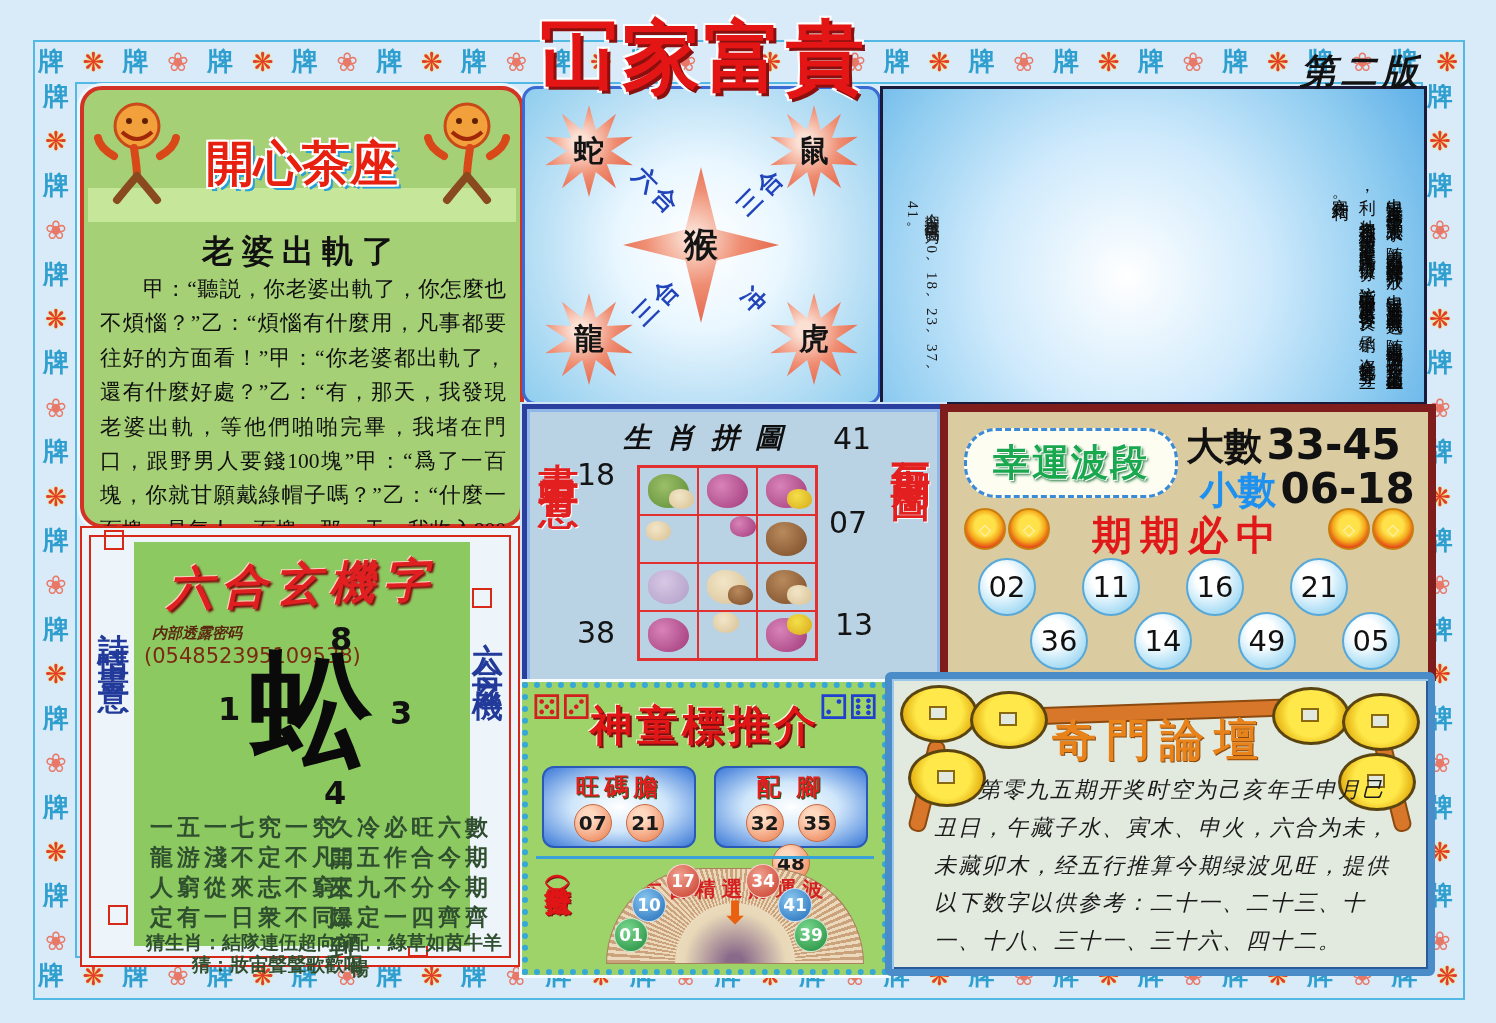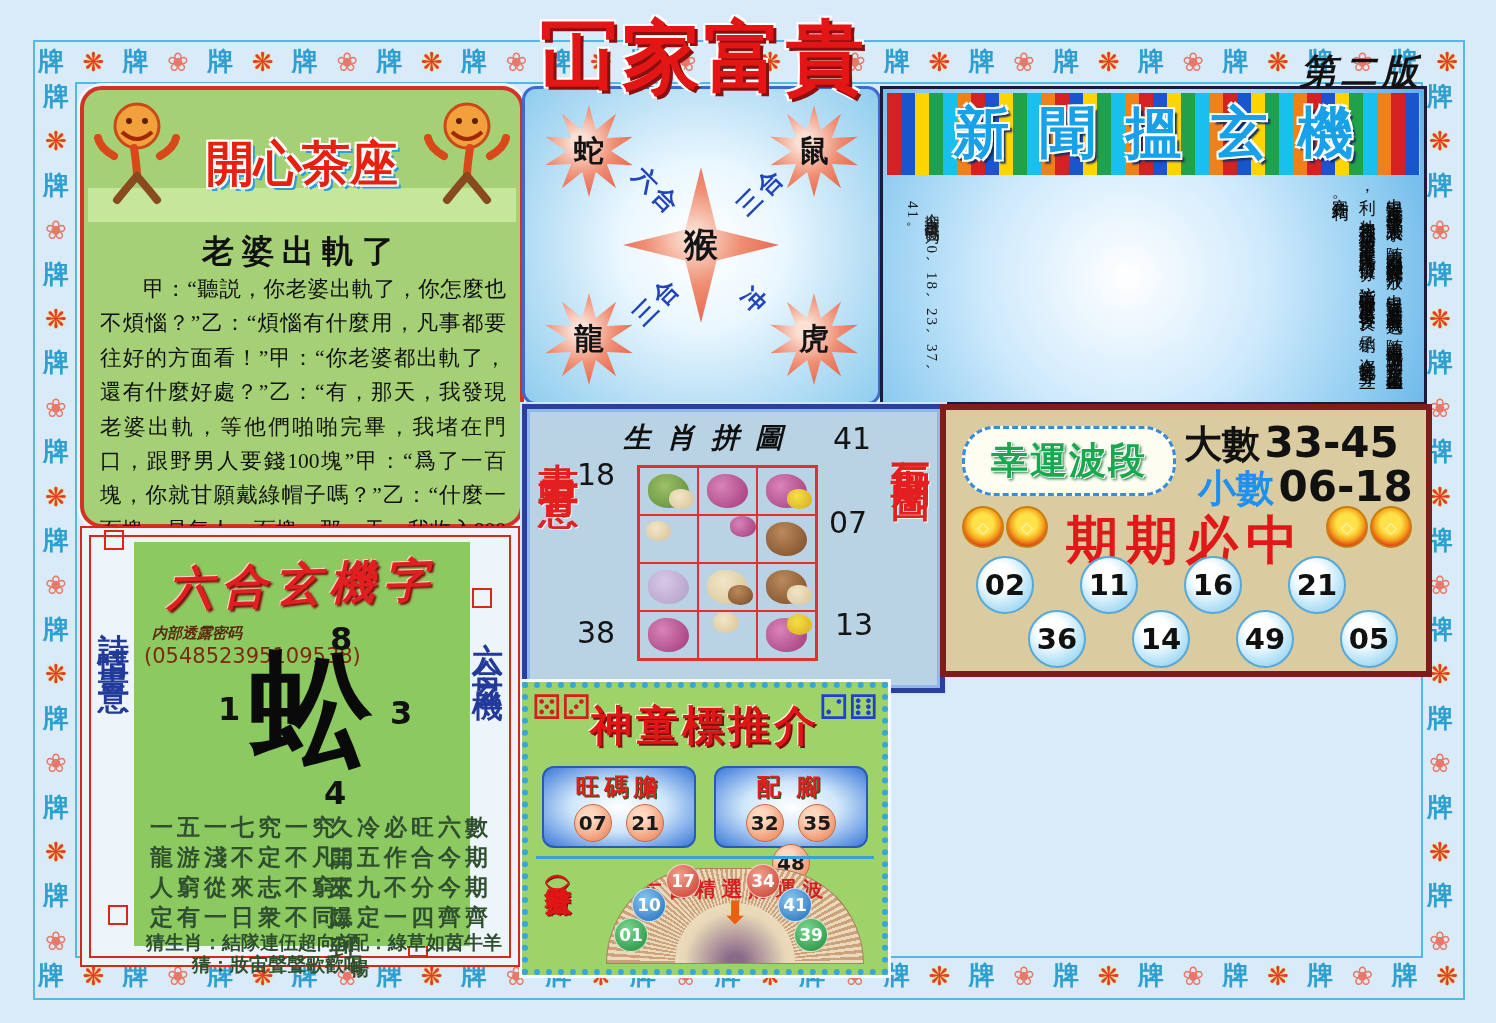--- a/index.html
+++ b/index.html
@@ -71,35 +71,35 @@
   .cell{position:relative;border:1px solid #e03030;overflow:hidden;}
   .blob{position:absolute;border-radius:45% 55% 50% 50%;width:72%;height:72%;left:14%;top:14%;}
   .blob.small{width:45%;height:45%;left:50%;top:45%;}
   .magenta{background:radial-gradient(circle at 35% 35%,#d883b8,#a03878);}
   .brown{background:radial-gradient(circle at 40% 30%,#b98a5c,#7a4a26);}
   .cream{background:radial-gradient(circle at 40% 35%,#f2e6c8,#d8c093);}
   .lav{background:radial-gradient(circle at 40% 35%,#d8c8e4,#b09cc8);}
   .grn{background:radial-gradient(circle at 40% 35%,#9cc068,#5a8a34);}
   .yellow{background:radial-gradient(circle at 40% 35%,#f4e04a,#d8a818);}
   
-  .panel-lucky{left:940px;top:404px;width:480px;height:261px;background:#dbcba0;border:6px solid #7f1d1d;}
+  .panel-lucky{left:940px;top:404px;width:480px;height:261px;background:#dbcba0;border:8px solid #7f1d1d;}
   .lucky-badge{position:absolute;left:16px;top:16px;width:208px;height:64px;background:#fdfdf2;border-radius:32px;
     border:3px dashed #3a8ad8;display:flex;align-items:center;justify-content:center;}
   .lucky-badge span{font-size:37px;font-weight:900;color:#1aa84e;letter-spacing:2px;font-family:"Liberation Serif",serif;
     text-shadow:1px 1px 0 #fff,-1px -1px 0 #fff,2px 2px 3px #0a6a2a;}
   .range-label{font-size:38px;font-weight:900;font-family:"Liberation Serif",serif;}
   .range-val{font-size:42px;font-weight:bold;color:#111;font-family:"DejaVu Sans",sans-serif;}
   .coin{position:absolute;width:38px;height:38px;border-radius:50%;border:2px solid #c87f10;
     background:radial-gradient(circle at 50% 42%,#ffe24a 35%,#f4a91c 55%,#e23518 78%,#f4b21c 100%);
     display:flex;align-items:center;justify-content:center;color:#fff4c0;font-size:16px;}
-  .slogan{position:absolute;left:110px;top:96px;width:260px;text-align:center;font-size:52px;font-weight:900;
+  .slogan{position:absolute;left:110px;top:96px;width:260px;text-align:center;font-size:40px;font-weight:900;
     color:#e01818;letter-spacing:8px;font-family:"Liberation Serif",serif;}
   .lucky-ball{position:absolute;width:54px;height:54px;border-radius:50%;border:2px solid #58a8d8;
     background:radial-gradient(circle at 40% 35%,#ffffff 28%,#bfe6f8 60%,#7ec6ea 100%);
-    display:flex;align-items:center;justify-content:center;font-size:29px;font-weight:bold;color:#111;
+    display:flex;align-items:center;justify-content:center;font-size:29px;font-weight:normal;color:#111;
     font-family:"DejaVu Sans",sans-serif;}
   
   .panel-prodigy{left:522px;top:682px;width:354px;height:281px;background:#9ed36a;border:6px dotted #35a8d8;
     box-shadow:0 0 0 3px #f6fbff;}
   .prodigy-title{position:absolute;top:10px;left:0;width:100%;text-align:center;font-size:42px;font-weight:900;
     color:#e01616;letter-spacing:4px;font-family:"Liberation Serif",serif;
     text-shadow:2px 2px 0 #7a1010,-1px -1px 0 #fff8e0;}
   .dice{position:absolute;font-size:34px;line-height:1;}
   .num-box{position:absolute;top:78px;width:150px;height:78px;border-radius:12px;border:2px solid #2a5ab8;
     background:radial-gradient(ellipse at 50% 50%,#ffffff 0%,#cfe6fa 45%,#3a78d8 100%);text-align:center;}
@@ -325,23 +325,20 @@
     <div class="star4">
       <span>猴</span>
       </div>
     <span class="diag" style="left:104px;top:86px;transform:rotate(45deg);">六合</span>
     <span class="diag" style="left:208px;top:86px;transform:rotate(-45deg);">三合</span>
     <span class="diag" style="left:104px;top:196px;transform:rotate(-45deg);">三合</span>
     <span class="diag" style="left:216px;top:196px;transform:rotate(45deg);">冲</span>
   </div>
 
   <div class="abs panel-news">
-    <div class="news-header">
-      <span class="news-title">新聞搵玄機</span>
-    </div>
     <div class="news-body">中银香港首席经济学家鄂志寰表示，随着内地金融业的持续对外开放，中银香港将迎来新的业务机遇。随着内地债券市场的进一步开放和进入内地债市程序更为便利，外资将积极利用『债券通』等渠道配置人民币计价债券，这能为中银香港带来更多债券投资、承销、资金托管等业务，进一步改善客户结构。</div>
     <div class="news-note">今期六合提供号码为：10、18、23、37、41。</div>
   </div>
 
   <div class="abs panel-puzzle">
     <div class="red-vert" style="left:4px;top:22px;font-size:40px;height:236px;letter-spacing:8px;">畫中有意</div>
     <div class="puz-title">生肖拼圖</div>
     <span class="puz-num" style="left:50px;top:48px;">18</span>
     <span class="puz-num" style="left:50px;top:206px;">38</span>
     <span class="puz-num" style="left:306px;top:12px;">41</span>
@@ -489,20 +486,33 @@
         <span>41</span>
       </div>
     <div class="fan-ball fb-green" style="left:86px;top:230px;">
         <span>01</span>
       </div>
     <div class="fan-ball fb-green" style="left:266px;top:230px;">
         <span>39</span>
       </div>
   </div>
 
+  <div class="abs panel-qimen">
+    <div class="ribbon" style="left:120px;top:24px;width:290px;height:14px;border-radius:8px;transform:skewY(-2deg);"></div>
+    <div class="ribbon" style="left:26px;top:60px;width:14px;height:90px;border-radius:8px;transform:rotate(14deg);"></div>
+    <div class="ribbon" style="right:26px;top:60px;width:14px;height:90px;border-radius:8px;transform:rotate(-14deg);"></div>
+    <div class="gold-coin" style="left:8px;top:6px;"></div>
+    <div class="gold-coin" style="left:78px;top:12px;"></div>
+    <div class="gold-coin" style="left:16px;top:70px;"></div>
+    <div class="gold-coin" style="right:78px;top:8px;"></div>
+    <div class="gold-coin" style="right:8px;top:14px;"></div>
+    <div class="gold-coin" style="right:12px;top:74px;"></div>
+    <div class="qimen-title">奇門論壇</div>
+    <div class="qimen-body">第零九五期开奖时空为己亥年壬申月己丑日，午藏子水、寅木、申火，六合为未，未藏卯木，经五行推算今期绿波见旺，提供以下数字以供参考：二十一、二十三、十一、十八、三十一、三十六、四十二。</div>
+  </div>
 
   <div class="abs panel-mystic">
     <div class="mystic-frame2"></div>
     <div class="corner-orn" style="left:22px;top:2px;"></div>
     <div class="corner-orn" style="right:26px;top:60px;"></div>
     <div class="corner-orn" style="left:26px;bottom:40px;"></div>
     <div class="corner-orn" style="right:90px;bottom:8px;"></div>
     <div class="v-blue" style="left:10px;top:80px;height:300px;">詩情畫意</div>
     <div class="v-blue" style="right:10px;top:90px;height:300px;">六合玄機</div>
     <div class="green-area"></div>

